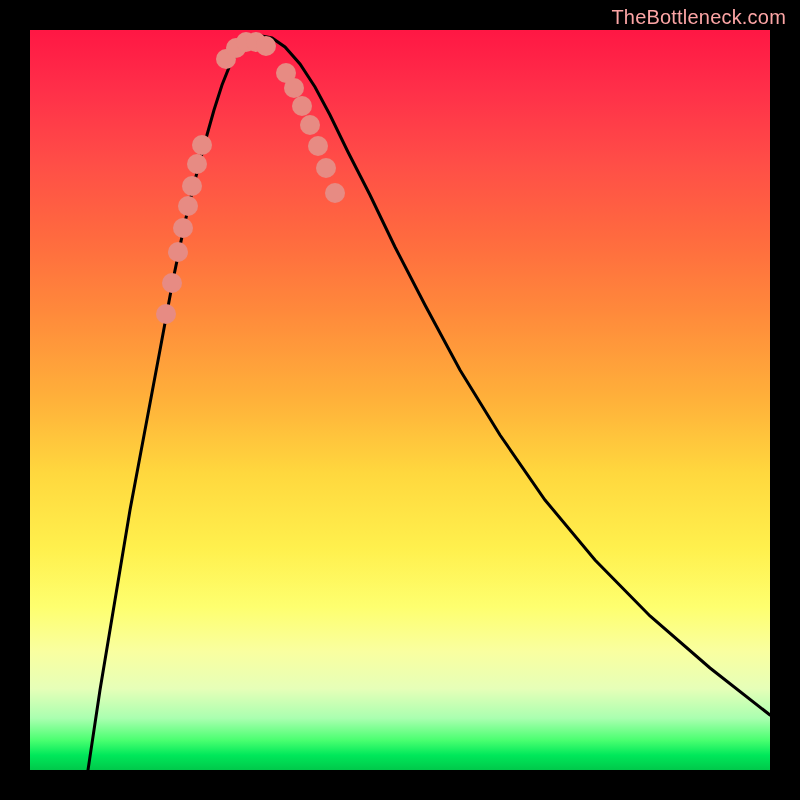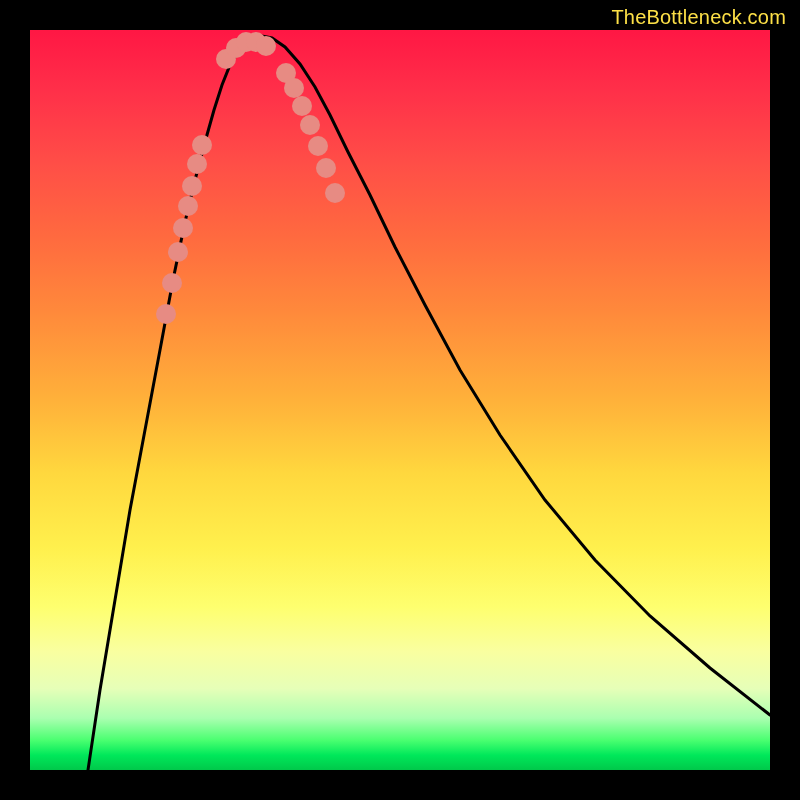--- a/index.html
+++ b/index.html
@@ -33,21 +33,21 @@
       #aaffb0 93%,
       #49ff70 96%,
       #00e85a 98%,
       #00c84a 100%
     );
   }
   .watermark {
     position: absolute;
     top: 6px;
     right: 14px;
-    color: #fde047;
+    color: #fca5a5;
     font-size: 20px;
     font-weight: 500;
     letter-spacing: 0.2px;
   }
   svg.plot {
     position: absolute;
     left: 30px;
     top: 30px;
     width: 740px;
     height: 740px;

